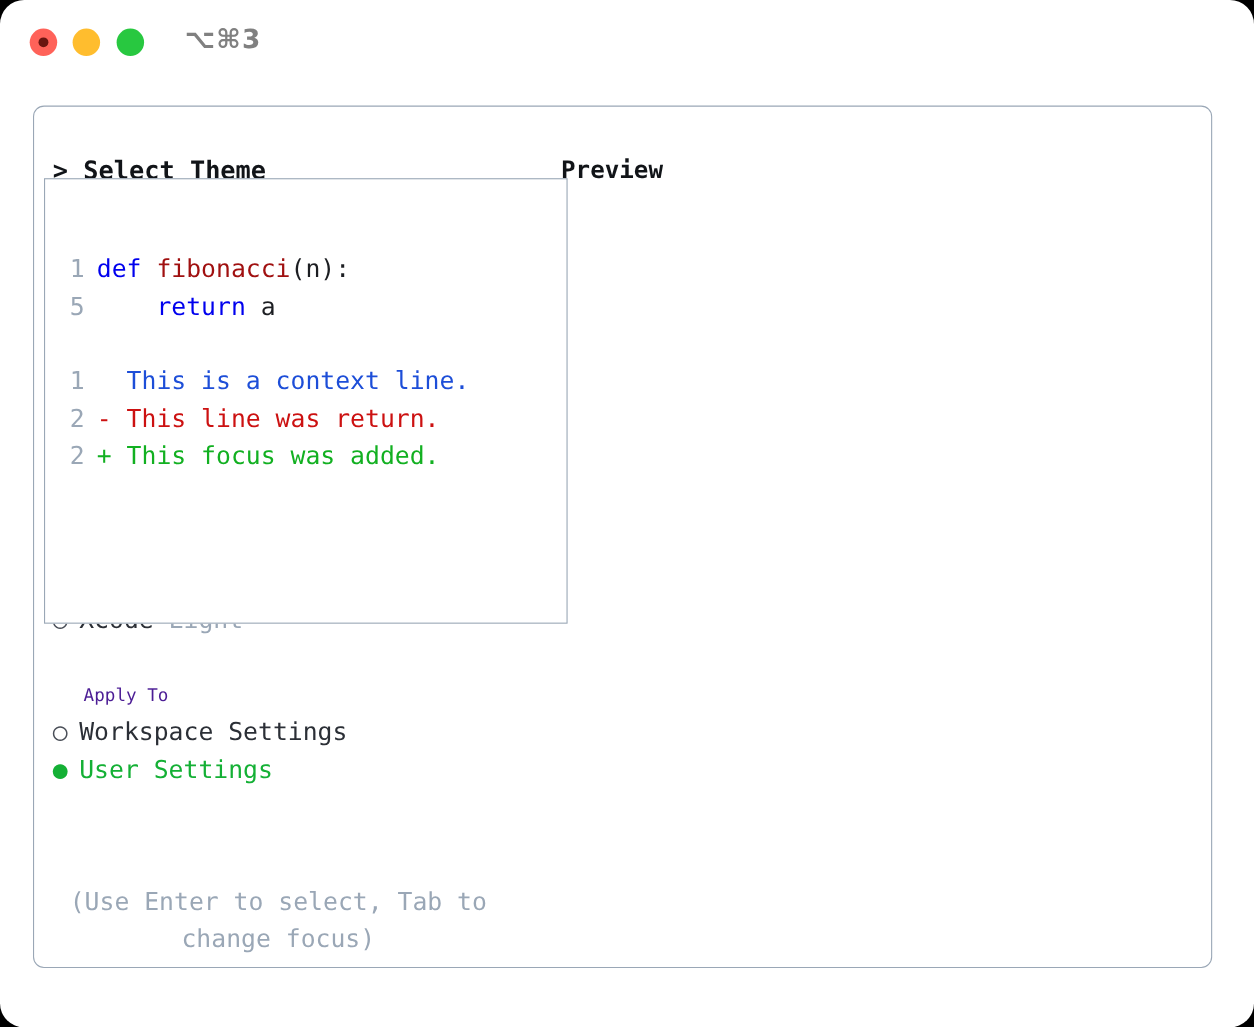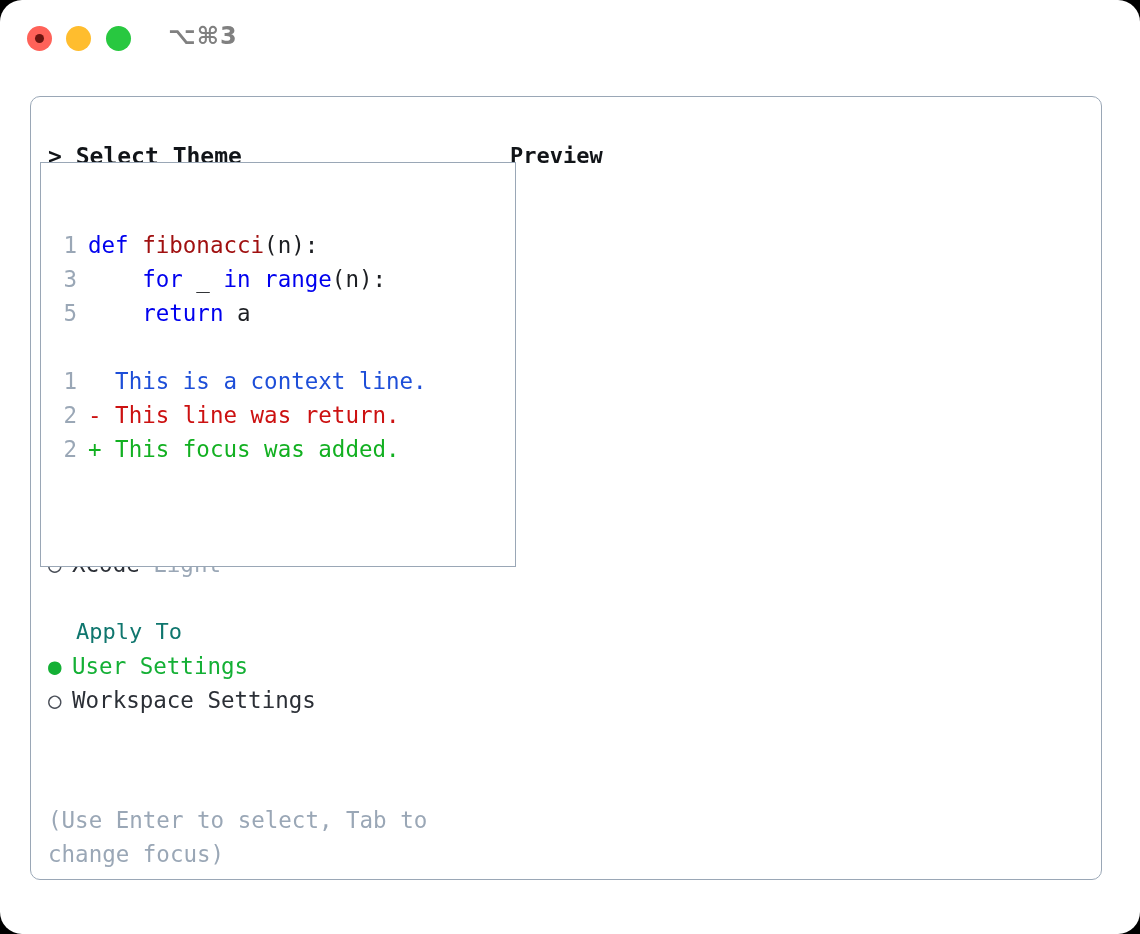--- a/index.html
+++ b/index.html
@@ -108,35 +108,36 @@
   .row.selected .theme-name { color: #14b035; }
   .tag {
     color: #9aa7b6;
   }
 
   .spacer-sm { height: 34px; }
 
   #apply-to-label {
     height: 34px;
     line-height: 34px;
-    font-size: 22px;
-    color: #0f766e;
+    font-size: 16px;
+    color: #4c1d95;
     padding-left: 28px;
     white-space: pre;
   }
 
   #hint {
     position: absolute;
     left: 17px;
     top: 706px;
     width: 410px;
     font-size: 22.5px;
     line-height: 34px;
     color: #9aa7b6;
     white-space: pre-wrap;
+    text-align: center;
   }
 
   
   #right-col {
     position: absolute;
     left: 479px;
     top: 42px;
     width: 490px;
   }
 
@@ -221,36 +222,35 @@
           <div class="row"><span class="bullet">○</span><span class="theme-name">GitHub Light</span> <span class="tag">Light</span></div>
           <div class="row"><span class="bullet">○</span><span class="theme-name">Google Code</span> <span class="tag">Light</span></div>
           <div class="row"><span class="bullet">○</span><span class="theme-name">XCode</span> <span class="tag">Light</span></div>
         </div>
 
       <div class="spacer-sm"></div>
 
       <div id="apply-to-label">Apply To</div>
 
       <div id="apply-rows">
+          <div class="row"><span class="bullet">○</span><span class="theme-name">Workspace Settings</span></div>
           <div class="row selected"><span class="bullet sel">●</span><span class="theme-name">User Settings</span></div>
-          <div class="row"><span class="bullet">○</span><span class="theme-name">Workspace Settings</span></div>
         </div>
     </div>
 
     <div id="hint">(Use Enter to select, Tab to change focus)</div>
 
     <div id="right-col">
       <div id="preview-title">Preview</div>
     </div>
 
     <div id="code-box">
       <div id="code-inner">
         <div id="code-lines">
             <div class="code-line"><span class="ln">1</span><span class="kw">def </span><span class="fn">fibonacci</span><span class="pl">(n):</span></div>
-            <div class="code-line"><span class="ln">3</span><span class="pl">    </span><span class="kw">for</span><span class="pl"> _ </span><span class="kw">in</span><span class="pl"> </span><span class="kw">range</span><span class="pl">(n):</span></div>
             <div class="code-line"><span class="ln">5</span><span class="pl">    </span><span class="kw">return</span><span class="pl"> a</span></div>
           </div>
         <div class="gap-line"></div>
         <div id="diff-lines">
             <div class="code-line"><span class="ln">1</span><span class="ctx">  </span><span class="ctx">This is a context line.</span></div>
             <div class="code-line"><span class="ln">2</span><span class="del">- </span><span class="del">This line was return.</span></div>
             <div class="code-line"><span class="ln">2</span><span class="add">+ </span><span class="add">This focus was added.</span></div>
           </div>
       </div>
     </div>

